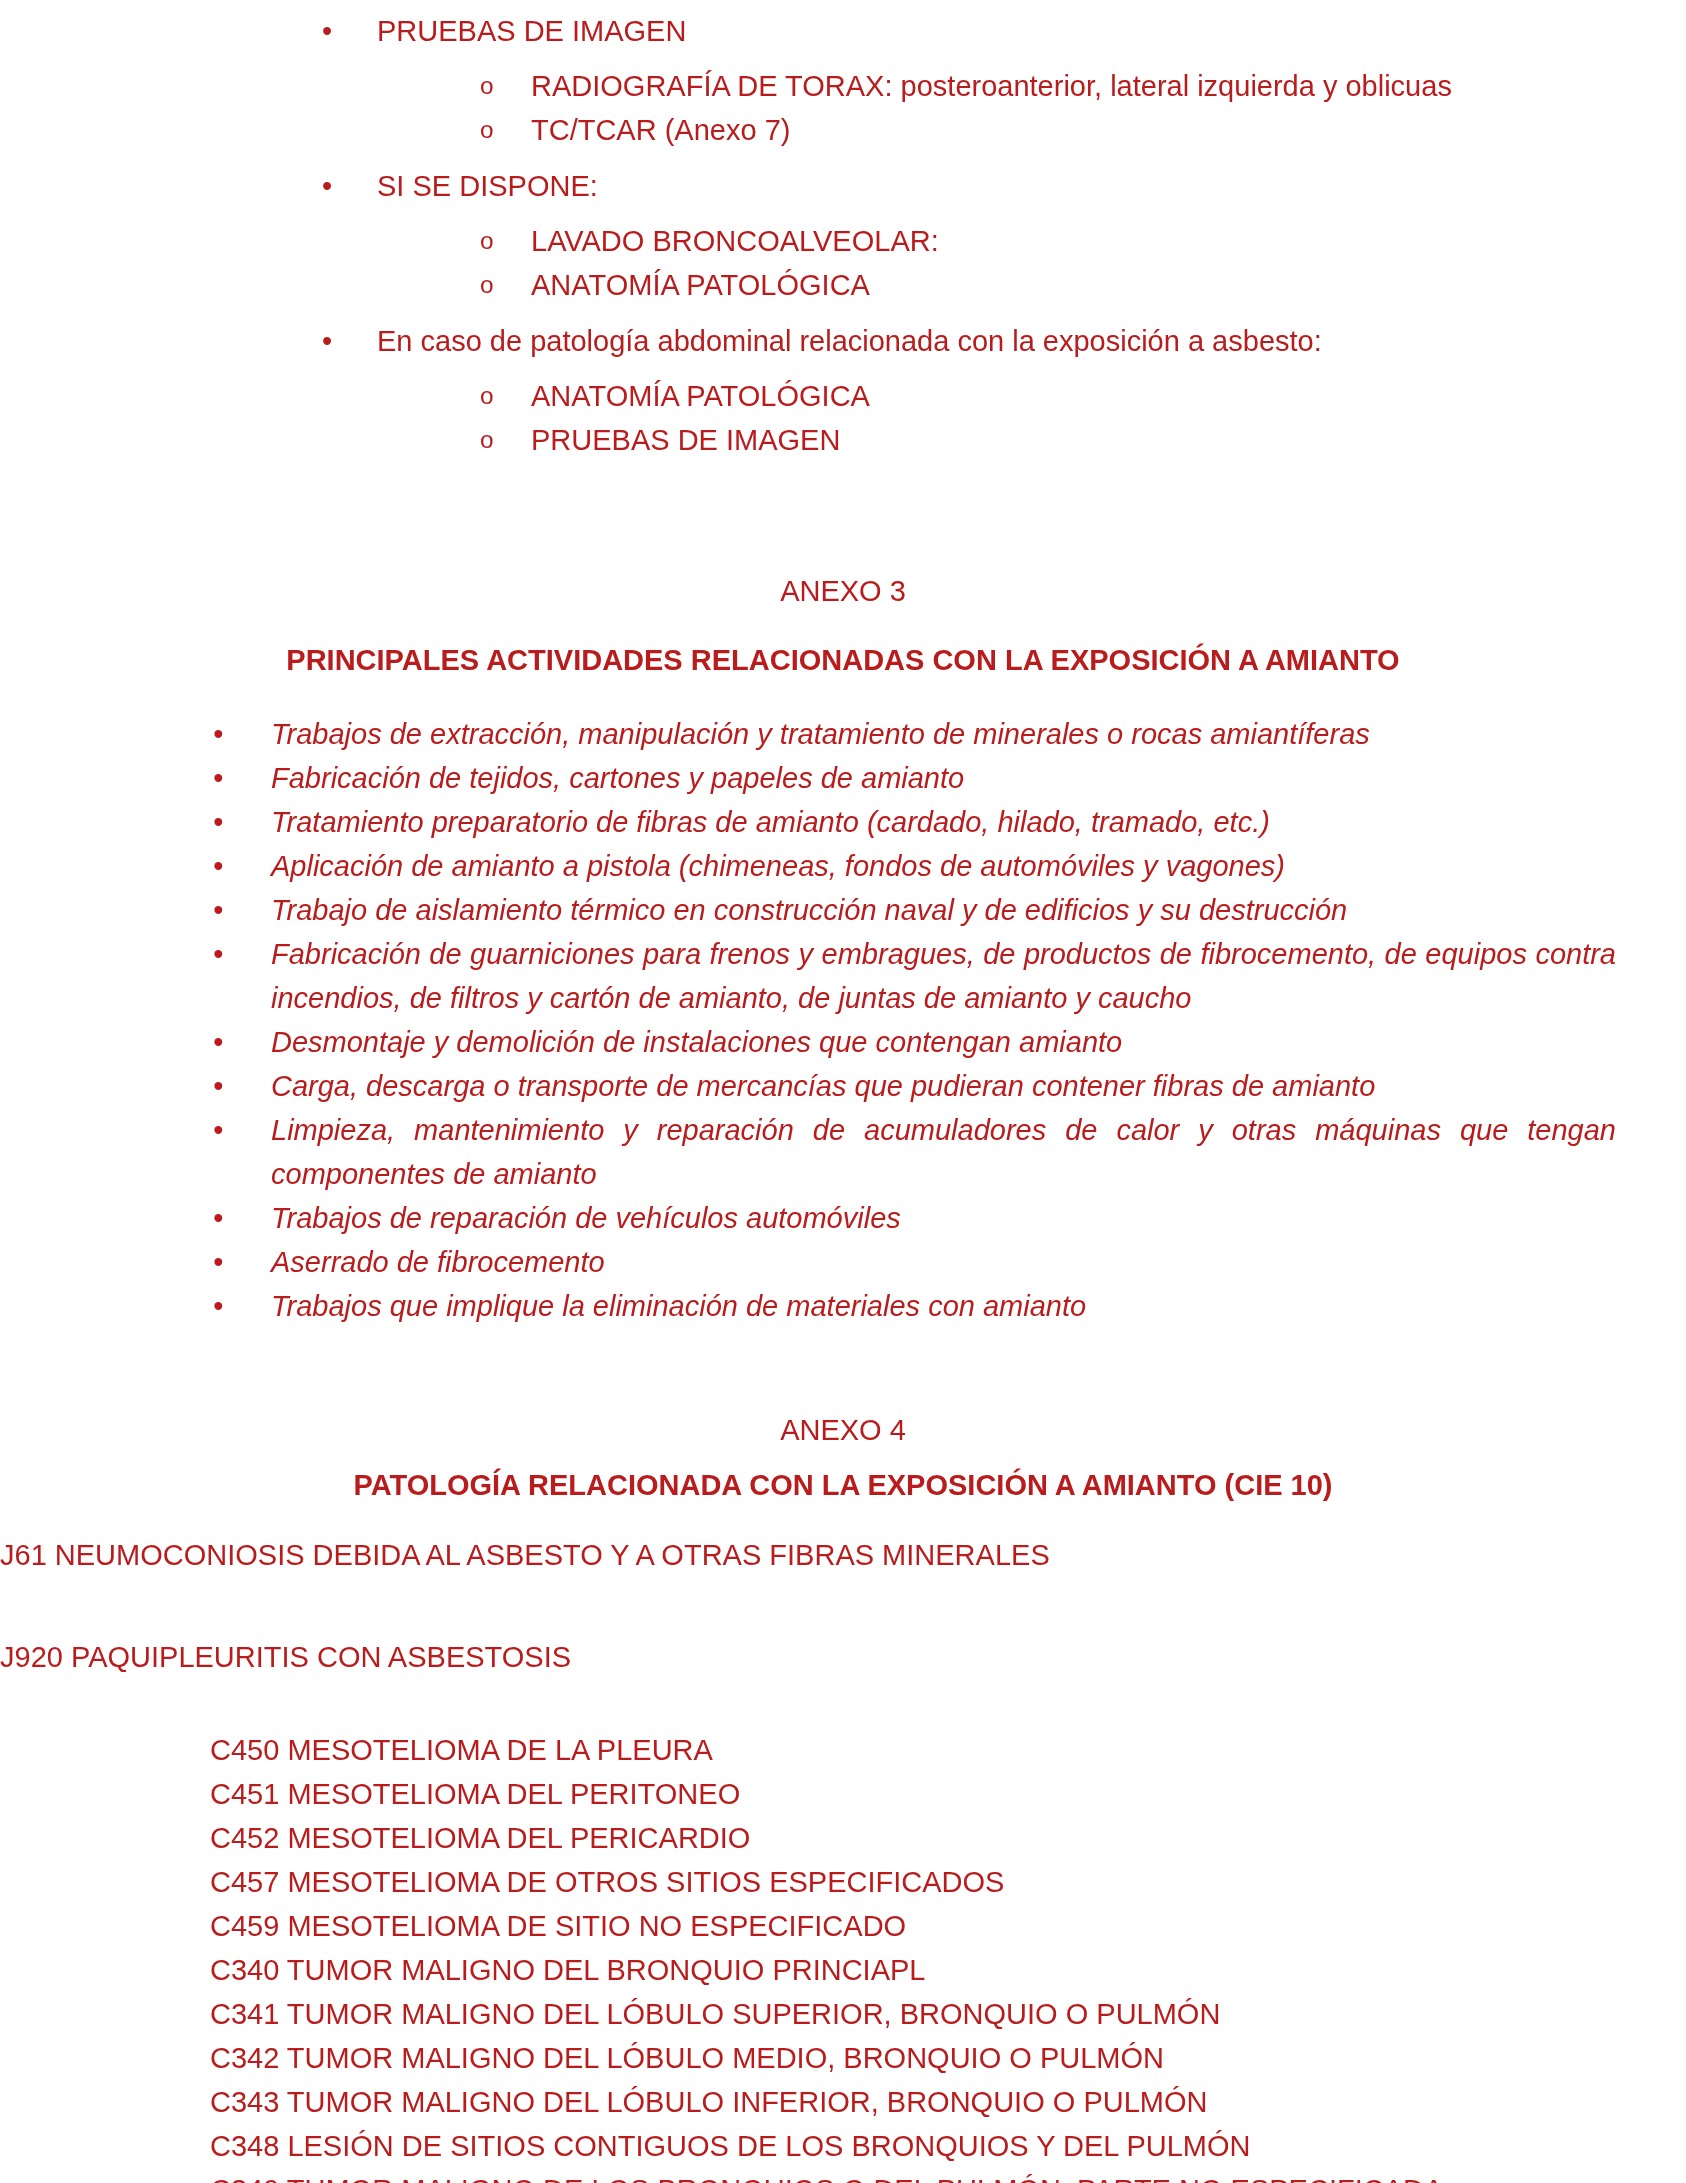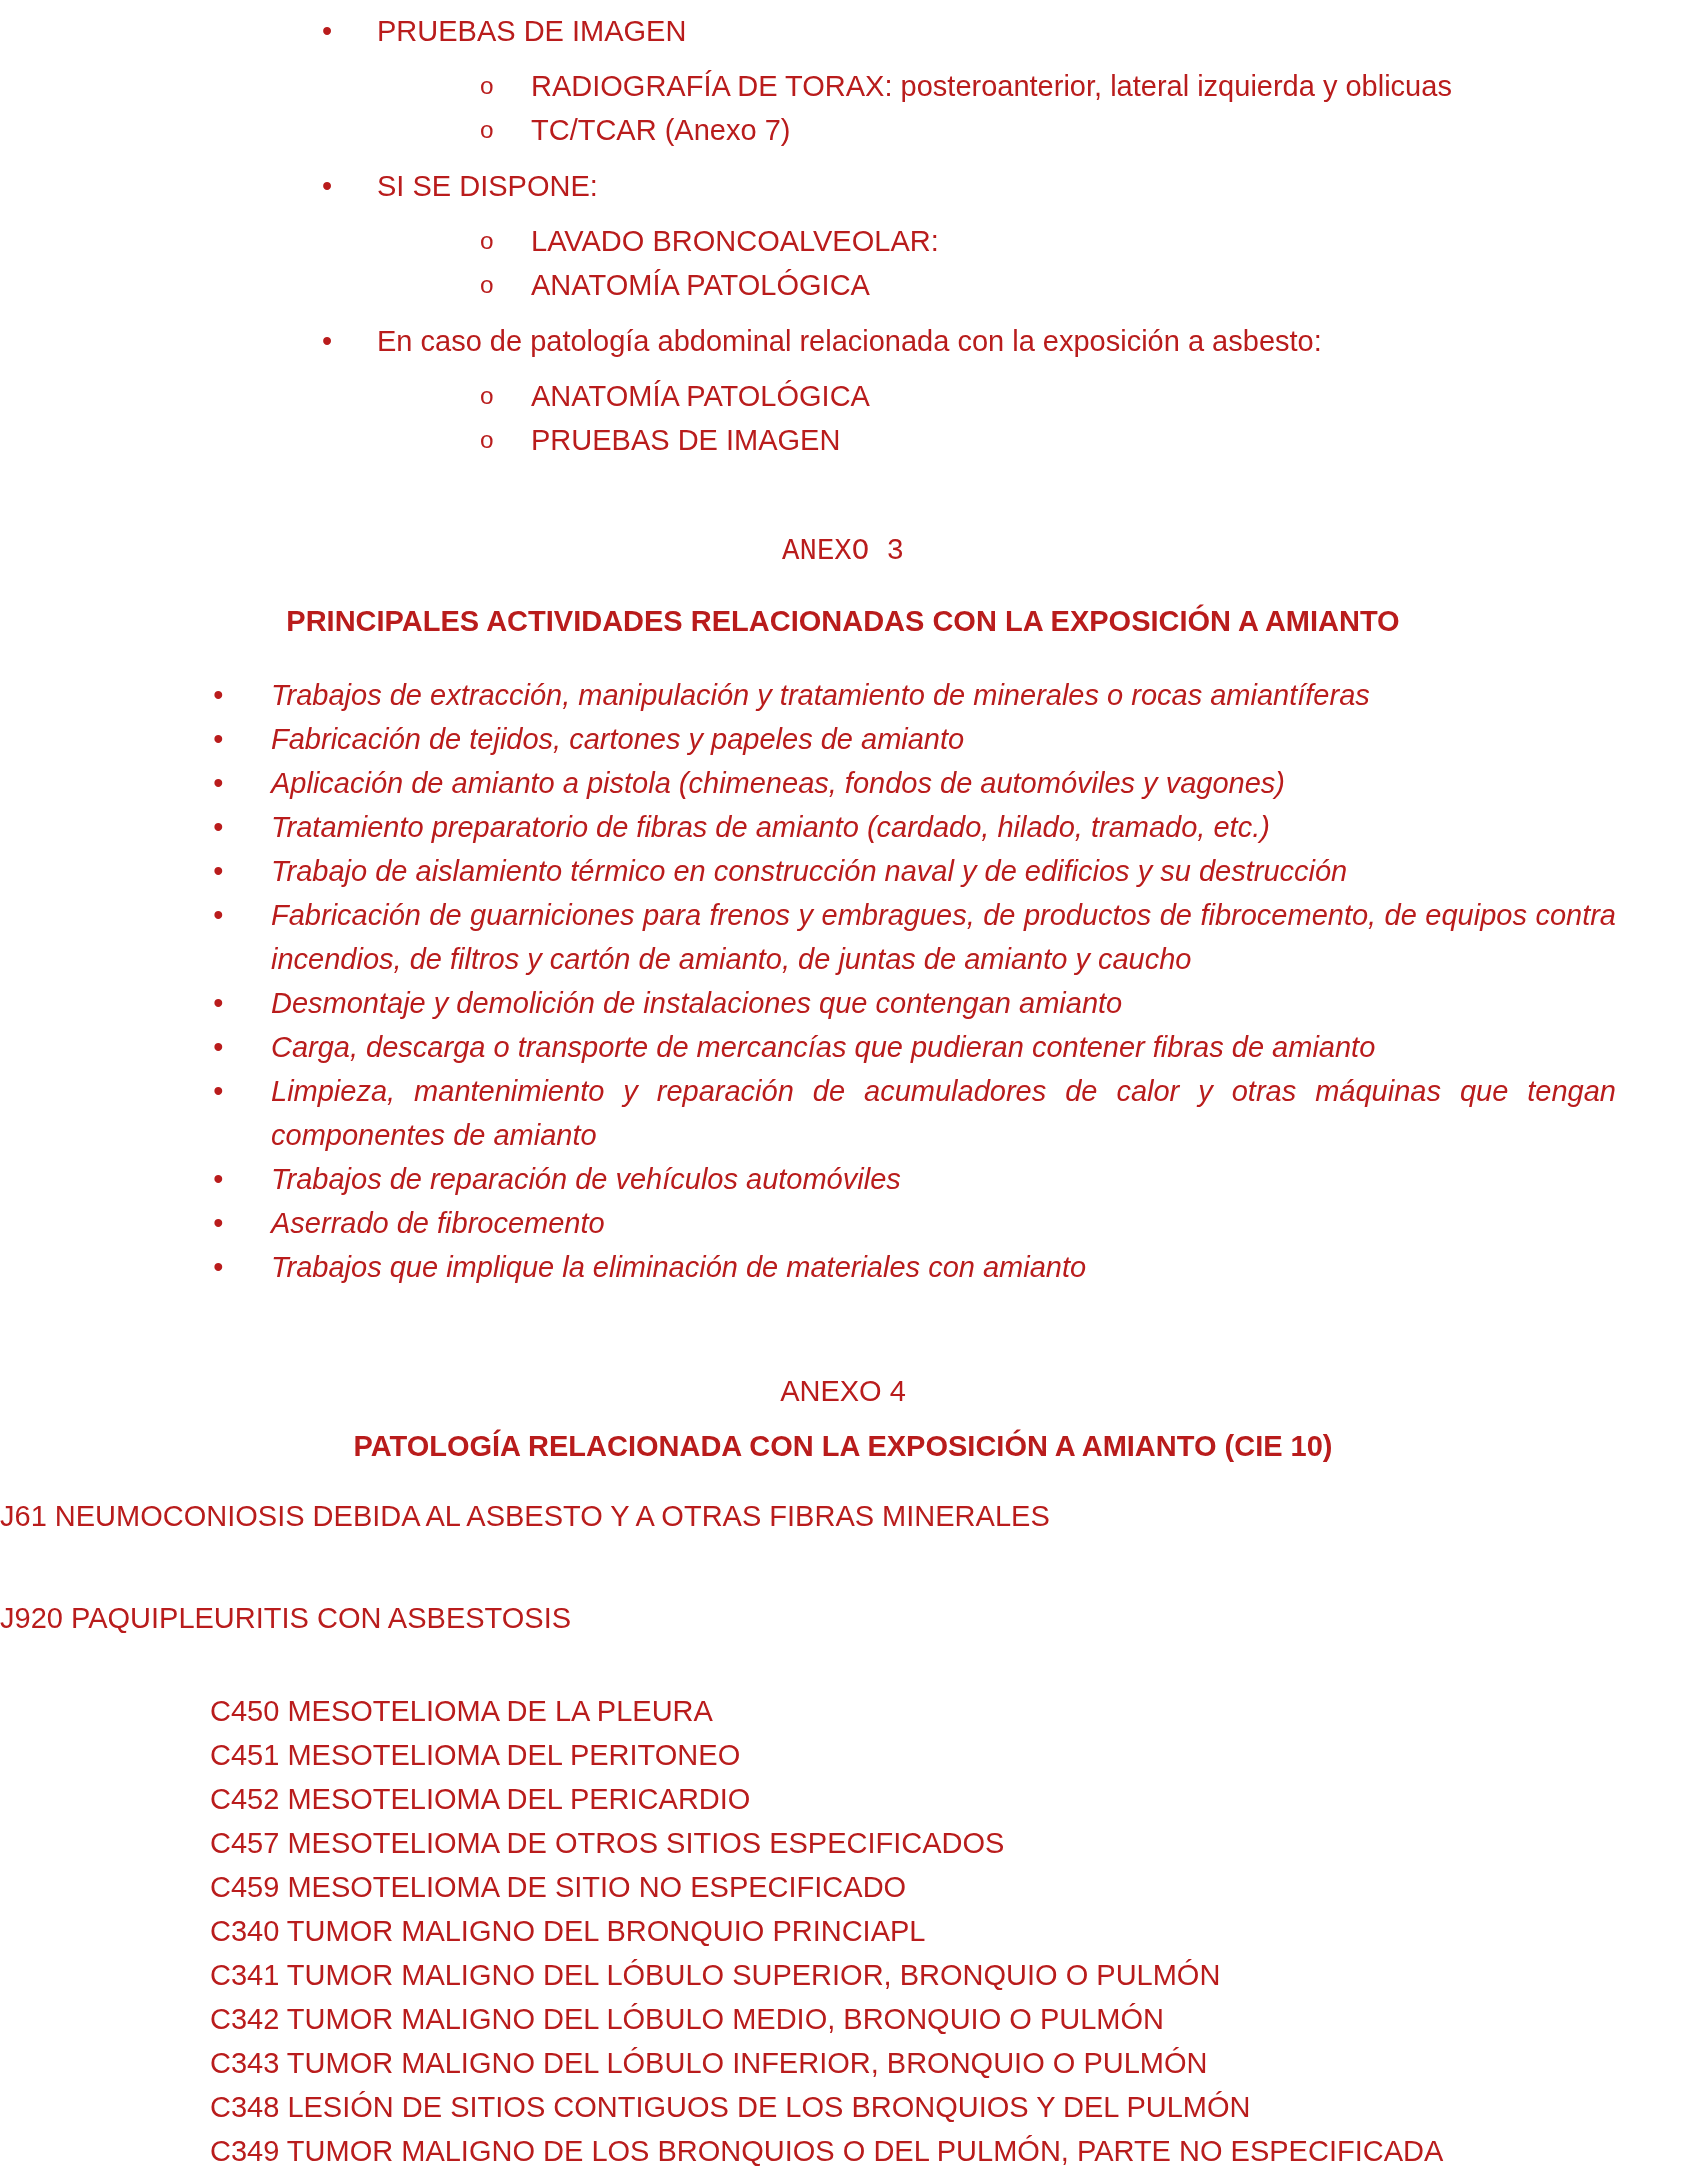--- a/index.html
+++ b/index.html
@@ -23,21 +23,21 @@
   .l1-bullet::before { content: "\2022"; }
   .l2-list { margin: 10.7px 0 12.2px; padding-left: 44px; }
   .l2-item { display: flex; padding-left: 436px; padding-right: 70px; }
   .l2-bullet { width: 51px; flex: 0 0 51px; font-size: 24.4px; }
   .l2-bullet::before { content: "o"; }
   .item-text { flex: 1 1 auto; }
 
   
   .section-title { text-align: center; font-weight: normal; }
   .section-heading { text-align: center; font-weight: bold; }
-  .anexo3-title { margin-top: 68px; font-family: Liberation Mono, monospace; }
+  .anexo3-title { margin-top: 107px; }
   .anexo3-heading { margin-top: 25px; }
   .anexo4-title { margin-top: 80px; }
   .anexo4-heading { margin-top: 10.7px; }
 
   
   .a3-list { margin-top: 30.5px; }
   .a3-item { display: flex; padding-left: 213px; padding-right: 70px; font-style: italic; }
   .a3-bullet { width: 58px; flex: 0 0 58px; }
   .a3-bullet::before { content: "\2022"; }
   .justify .item-text { text-align: justify; }
@@ -109,25 +109,25 @@
     <div class="a3-item">
       <span class="a3-bullet"></span>
       <span class="item-text">Trabajos de extracción, manipulación y tratamiento de minerales o rocas amiantíferas</span>
     </div>
     <div class="a3-item">
       <span class="a3-bullet"></span>
       <span class="item-text">Fabricación de tejidos, cartones y papeles de amianto</span>
     </div>
     <div class="a3-item">
       <span class="a3-bullet"></span>
-      <span class="item-text">Aplicación de amianto a pistola (chimeneas, fondos de automóviles y vagones)</span>
+      <span class="item-text">Tratamiento preparatorio de fibras de amianto (cardado, hilado, tramado, etc.)</span>
     </div>
     <div class="a3-item">
       <span class="a3-bullet"></span>
-      <span class="item-text">Tratamiento preparatorio de fibras de amianto (cardado, hilado, tramado, etc.)</span>
+      <span class="item-text">Aplicación de amianto a pistola (chimeneas, fondos de automóviles y vagones)</span>
     </div>
     <div class="a3-item">
       <span class="a3-bullet"></span>
       <span class="item-text">Trabajo de aislamiento térmico en construcción naval y de edificios y su destrucción</span>
     </div>
     <div class="a3-item justify">
       <span class="a3-bullet"></span>
       <span class="item-text">Fabricación de guarniciones para frenos y embragues, de productos de fibrocemento, de equipos contra incendios, de filtros y cartón de amianto, de juntas de amianto y caucho</span>
     </div>
     <div class="a3-item">

